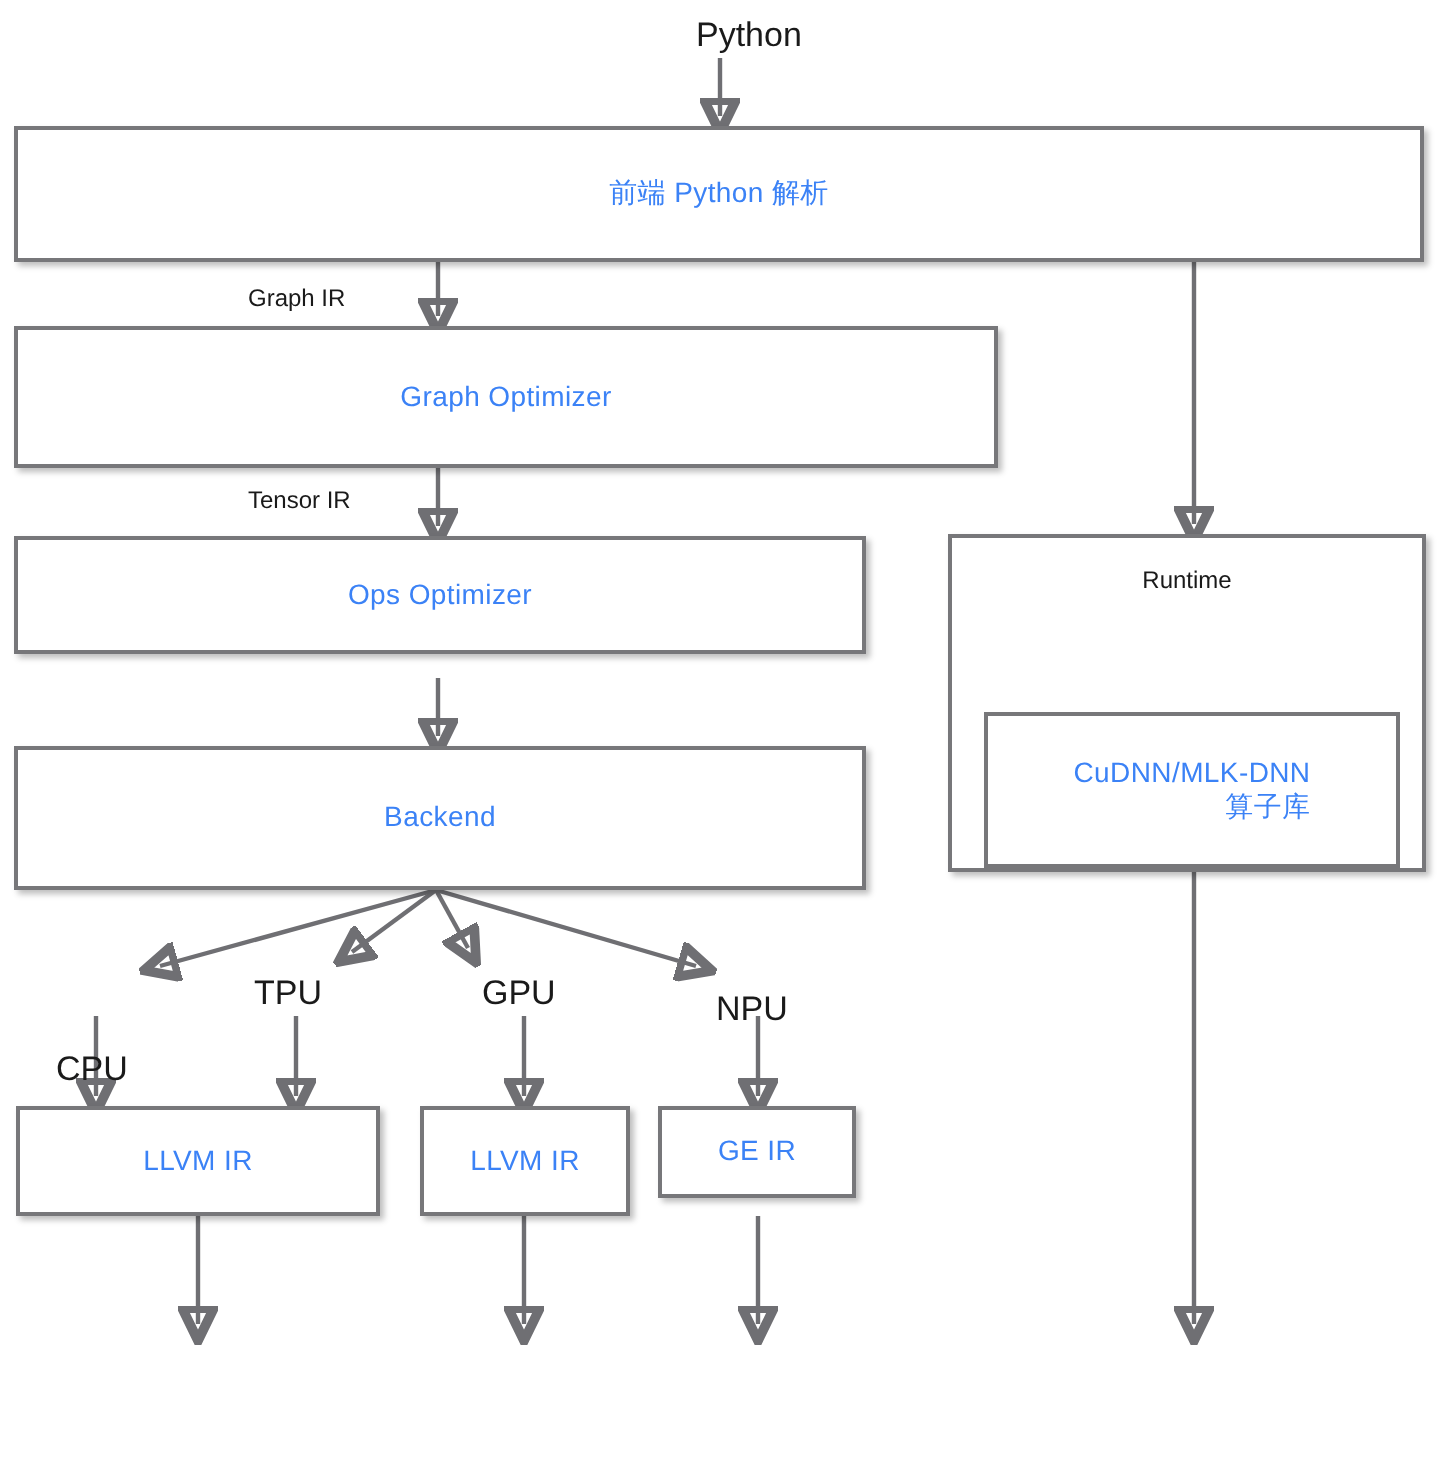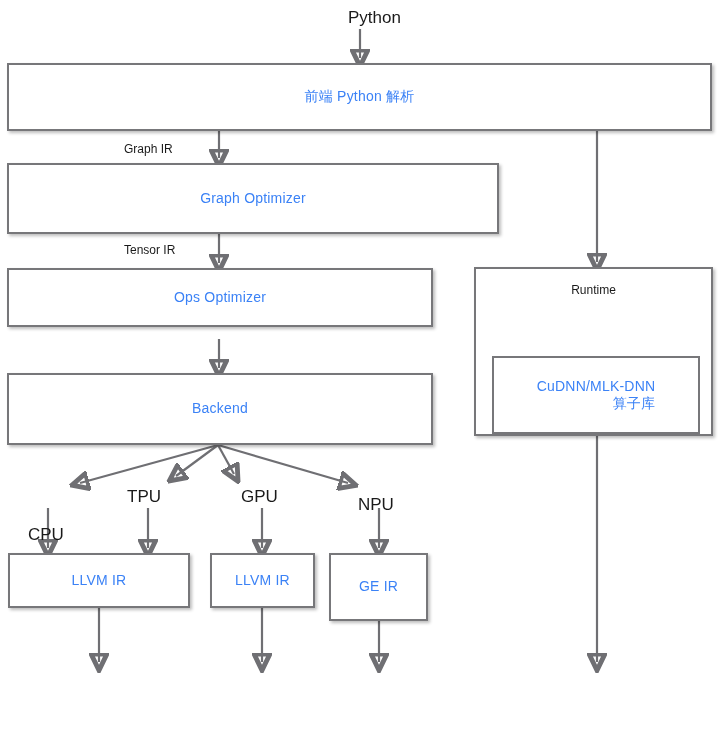--- a/index.html
+++ b/index.html
@@ -160,18 +160,18 @@
   <div class="free-label" style="left:358px; top:495px;">NPU</div>
 
   <div class="node" style="left:8px; top:553px; width:182px; height:55px;">
     <span class="node-label">LLVM IR</span>
   </div>
 
   <div class="node" style="left:210px; top:553px; width:105px; height:55px;">
     <span class="node-label">LLVM IR</span>
   </div>
 
-  <div class="node" style="left:329px; top:553px; width:99px; height:68px;">
+  <div class="node" style="left:329px; top:553px; width:99px; height:46px;">
     <span class="node-label">GE IR</span>
   </div>
 
 
 </div>
 
 </body></html>

